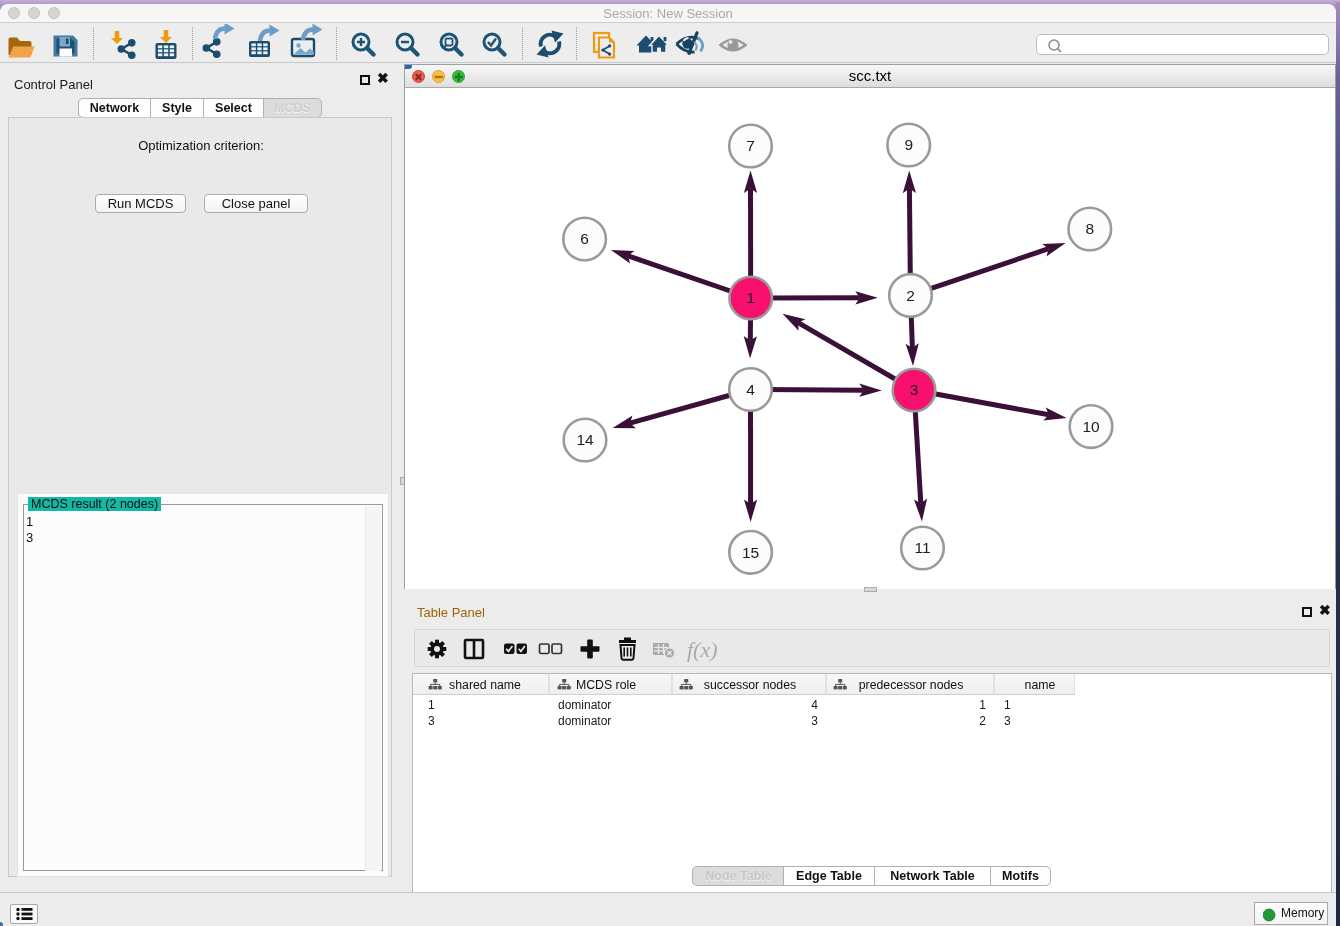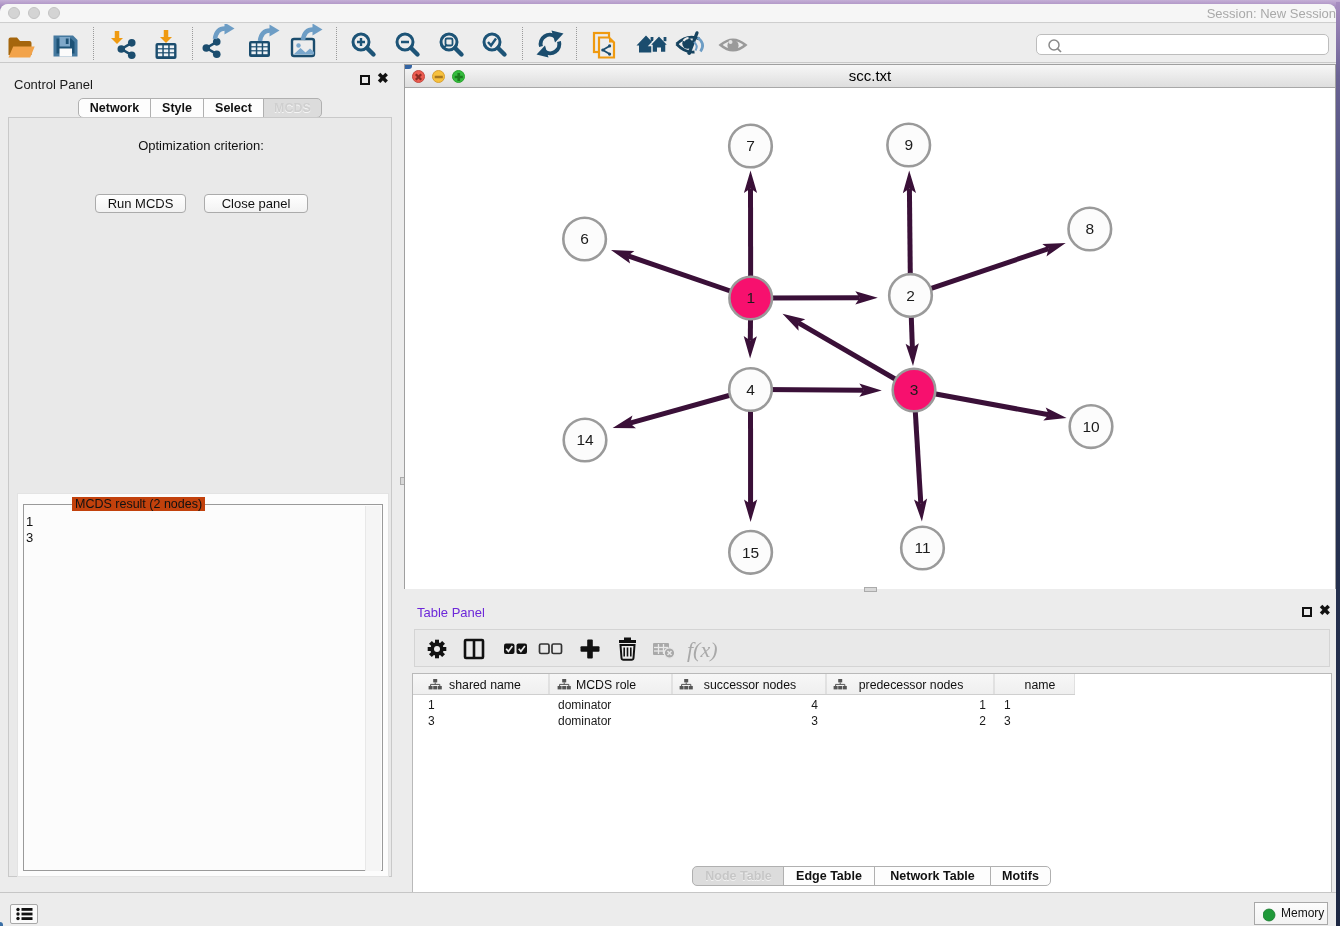--- a/index.html
+++ b/index.html
@@ -11,21 +11,21 @@
   background:linear-gradient(#c5afd6,#a78cc0 60%,#8f72ab); }
 #desktop-right { right:0; top:2px; width:4px; height:924px;
   background:linear-gradient(#a78cc0 0%,#6b6394 8%,#33406a 30%,#25304f 60%,#1d2742 100%); }
 #appwin { left:0; top:4px; width:1336px; height:922px; background:#ececec;
   border-radius:8px 8px 0 0; overflow:hidden; }
 
 #titlebar { left:0; top:0; width:1336px; height:19px; background:#f6f6f6;
   border-bottom:1px solid #cecece; border-radius:8px 8px 0 0; }
 .tl { position:absolute; top:3px; width:12px; height:12px; border-radius:50%;
   background:#d4d4d4; border:1px solid #c3c3c3; }
-#wintitle { position:absolute; top:2px; left:0; width:1336px; text-align:right;
+#wintitle { position:absolute; top:2px; left:0; width:1336px; text-align:center;
   font-size:13px; color:#a9a9a9; }
 
 #toolbar { left:0; top:20px; width:1336px; height:39px; background:#ededed;
   border-bottom:1px solid #c9c9c9; }
 .tsep { position:absolute; top:3px; height:33px; width:0;
   border-left:1px dotted #9a9a9a; }
 #searchbox { position:absolute; left:1036px; top:10px; width:293px; height:21px;
   background:#fff; border:1px solid #bdbdbd; border-radius:5px; }
 
 #cpanel { left:0; top:60px; width:400px; height:831px; background:#ececec; }
@@ -43,38 +43,38 @@
 #optselect { position:absolute; left:36px; top:41px; width:311px; height:22px;
   background:#fff; border:1px solid #ababab; border-radius:4px;
   font-size:13px; color:#111; line-height:20px; padding-left:11px; }
 .btn { position:absolute; top:76px; height:19px; background:linear-gradient(#ffffff,#f2f2f2);
   border:1px solid #ababab; border-radius:4px; font-size:13px; color:#111;
   text-align:center; line-height:17px; }
 #results { position:absolute; left:8px; top:375px; width:372px; height:384px;
   background:#fcfcfc; border:1px solid #e3e3e3; }
 #fieldset { position:absolute; left:5px; top:10px; width:360px; height:367px;
   border:1px solid #9a9a9a; }
-#legend { position:absolute; left:4px; top:-8px; background:#c2410c; padding:0 3px;
-  font-size:12.5px; color:#111;margin-left:44px; }
+#legend { position:absolute; left:4px; top:-8px; background:#14b8a6; padding:0 3px;
+  font-size:12.5px; color:#111; }
 #scrolltrack { position:absolute; right:1px; top:1px; width:16px; height:365px;
   background:#f5f5f5; border-left:1px solid #e8e8e8; }
 
 .vhandle { left:400px; top:473px; width:7px; height:8px; background:#d8d8d8; border:1px solid #ababab; }
 .hhandle { left:864px; top:583px; width:13px; height:5px; background:#d8d8d8; border:1px solid #ababab; }
 
 #netwin { left:404px; top:60px; width:932px; height:525px; background:#fff;
   border:1px solid #9f9f9f; }
 #nettitle { position:absolute; left:0; top:0; width:930px; height:23px;
   background:linear-gradient(#f7f7f7,#dedede); border-bottom:1px solid #a8a8a8;
   font-size:15px; color:#000; text-align:center; line-height:22px; }
 .tlc { position:absolute; top:5px; width:13px; height:13px; border-radius:50%; }
 #netcanvas { position:absolute; left:0; top:24px; width:930px; height:500px; background:#fff; }
 
 #tpanel { left:404px; top:593px; width:932px; height:294px; background:#ececec; }
-#tp-title { position:absolute; left:13px; top:8px; font-size:13px; color:#6d28d9; }
+#tp-title { position:absolute; left:13px; top:8px; font-size:13px; color:#a16207; }
 #tp-toolbar { position:absolute; left:10px; top:32px; width:916px; height:38px;
   background:#e9e9e9; border:1px solid #d4d4d4; }
 #ttable { position:absolute; left:8px; top:76px; width:920px; height:228px;
   background:#fff; border:1px solid #b9b9b9; }
 #thead { position:absolute; left:0; top:0; width:662px; height:21px;
   background:linear-gradient(#f7f7f7,#efefef); border-bottom:1px solid #cfcfcf; }
 .cell { position:absolute; font-size:12px; color:#1a1a1a; }
 
 .btab { position:absolute; top:0; height:20px; border:1px solid #b0b0b0; background:#fdfdfd;
   font-size:12.5px; font-weight:bold; color:#111; text-align:center; line-height:18px; }

